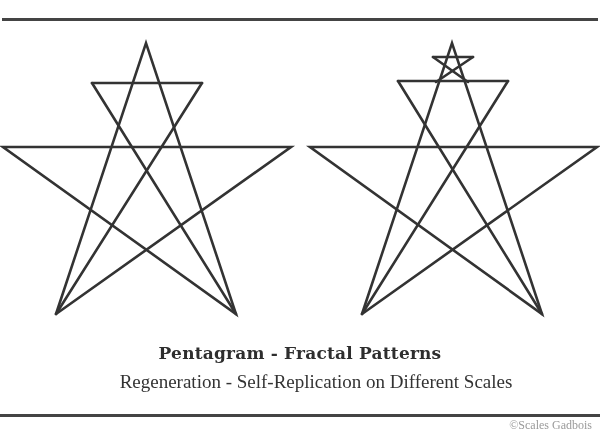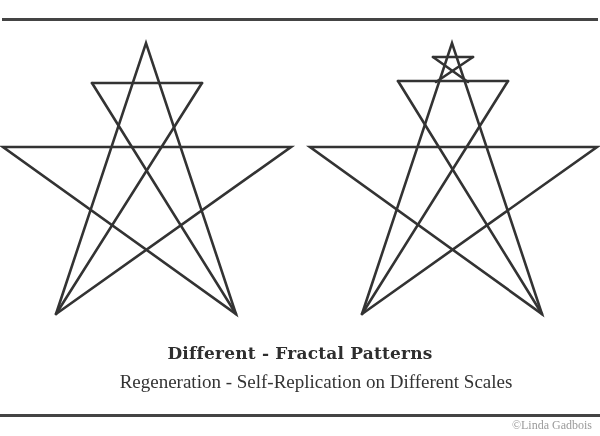--- a/index.html
+++ b/index.html
@@ -40,18 +40,18 @@
       </g>
       <g>
         <line x1="433" y1="57" x2="473" y2="57"></line>
         <line x1="433" y1="57" x2="468" y2="82"></line>
         <line x1="473" y1="57" x2="436" y2="82"></line>
       </g>
     </g>
   </g>
 </svg>
 
-<div class="title">Different - Fractal Patterns</div>
+<div class="title">Pentagram - Fractal Patterns</div>
 <div class="subtitle">Regeneration - Self-Replication on Different Scales</div>
 
 <div class="rule" id="rule-bottom"></div>
 
-<div class="credit">©Linda Gadbois</div>
+<div class="credit">©Scales Gadbois</div>
 
 </body></html>

